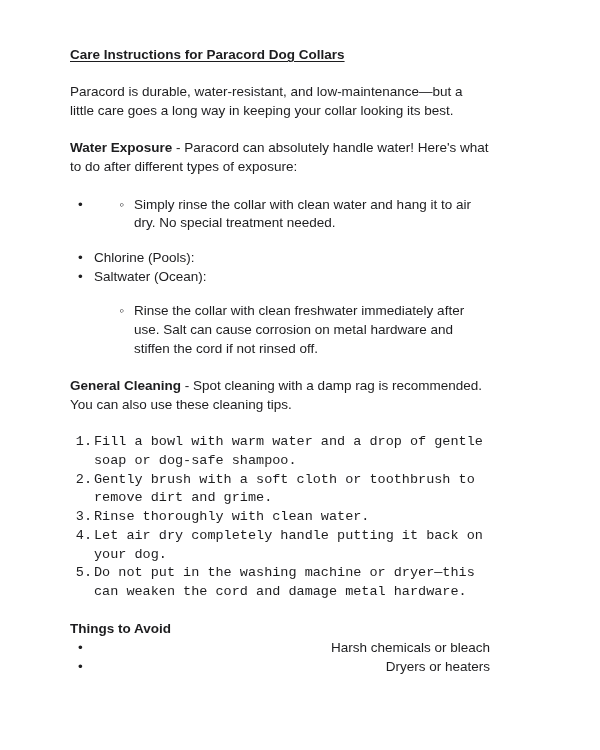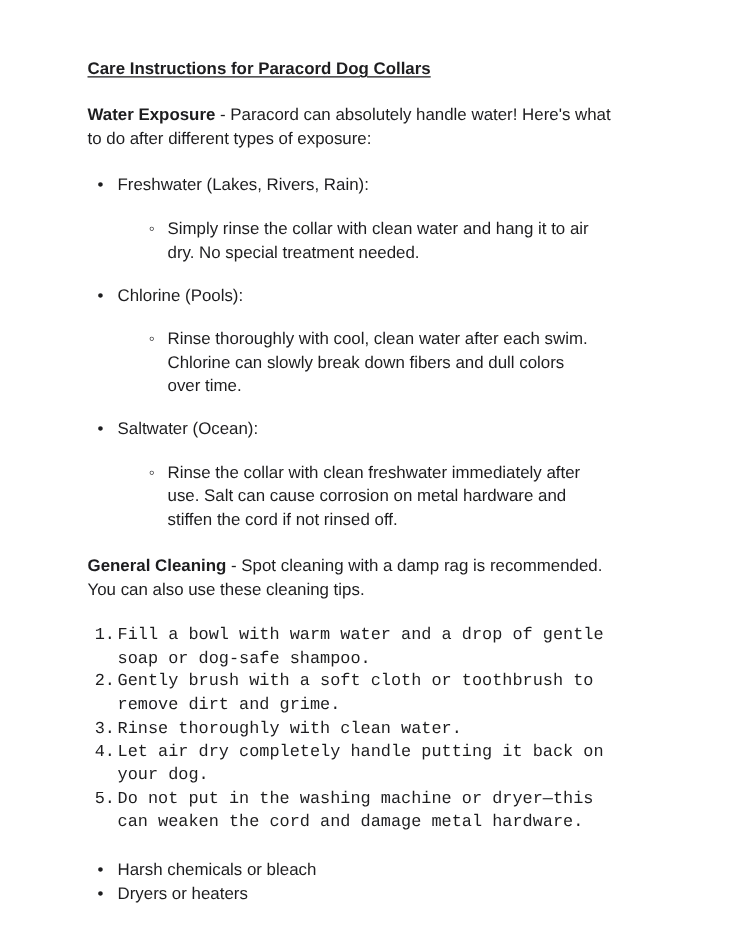--- a/index.html
+++ b/index.html
@@ -41,20 +41,21 @@
     font-weight: 700;
     margin: 0;
   }
   ul.l1 {
     list-style: none;
     margin: 0 0 18.7px 0;
     padding: 0;
   }
   ul.l1.tight {
     margin-bottom: 0;
+    text-align: right;
   }
   ul.l1 > li {
     position: relative;
     padding-left: 24px;
   }
   ul.l1 > li::before {
     content: "\2022";
     position: absolute;
     left: 8px;
     top: 0;
@@ -95,53 +96,51 @@
     top: 0;
   }
 </style>
 </head>
 <body>
 
 <div class="page">
 
   <h1 class="doc-title">Care Instructions for Paracord Dog Collars</h1>
 
+  <p class="para">Paracord is durable, water-resistant, and low-maintenance—but a little care goes a long way in keeping your collar looking its best.</p>
 
   <p class="para"><span class="lead-in">Water Exposure</span><span> - Paracord can absolutely handle water! Here's what to do after different types of exposure:</span></p>
 
   <ul class="l1">
     <li>
-      <span>Freshwater (Lakes, Rivers, Rain):</span>
       <ul class="l2">
         <li><span>Simply rinse the collar with clean water and hang it to air dry. No special treatment needed.</span></li>
       </ul>
     </li>
     <li>
       <span>Chlorine (Pools):</span>
-      <ul class="l2">
-        <li><span>Rinse thoroughly with cool, clean water after each swim. Chlorine can slowly break down fibers and dull colors over time.</span></li>
-      </ul>
     </li>
     <li>
       <span>Saltwater (Ocean):</span>
       <ul class="l2">
         <li><span>Rinse the collar with clean freshwater immediately after use. Salt can cause corrosion on metal hardware and stiffen the cord if not rinsed off.</span></li>
       </ul>
     </li>
   </ul>
 
   <p class="para"><span class="lead-in">General Cleaning</span><span> - Spot cleaning with a damp rag is recommended. You can also use these cleaning tips.</span></p>
 
   <ol class="steps">
     <li><span>Fill a bowl with warm water and a drop of gentle soap or dog-safe shampoo.</span></li>
     <li><span>Gently brush with a soft cloth or toothbrush to remove dirt and grime.</span></li>
     <li><span>Rinse thoroughly with clean water.</span></li>
     <li><span>Let air dry completely handle putting it back on your dog.</span></li>
     <li><span>Do not put in the washing machine or dryer—this can weaken the cord and damage metal hardware.</span></li>
   </ol>
 
+  <p class="subhead">Things to Avoid</p>
 
   <ul class="l1 tight">
     <li><span>Harsh chemicals or bleach</span></li>
     <li><span>Dryers or heaters</span></li>
   </ul>
 
 </div>
 
 </body></html>

